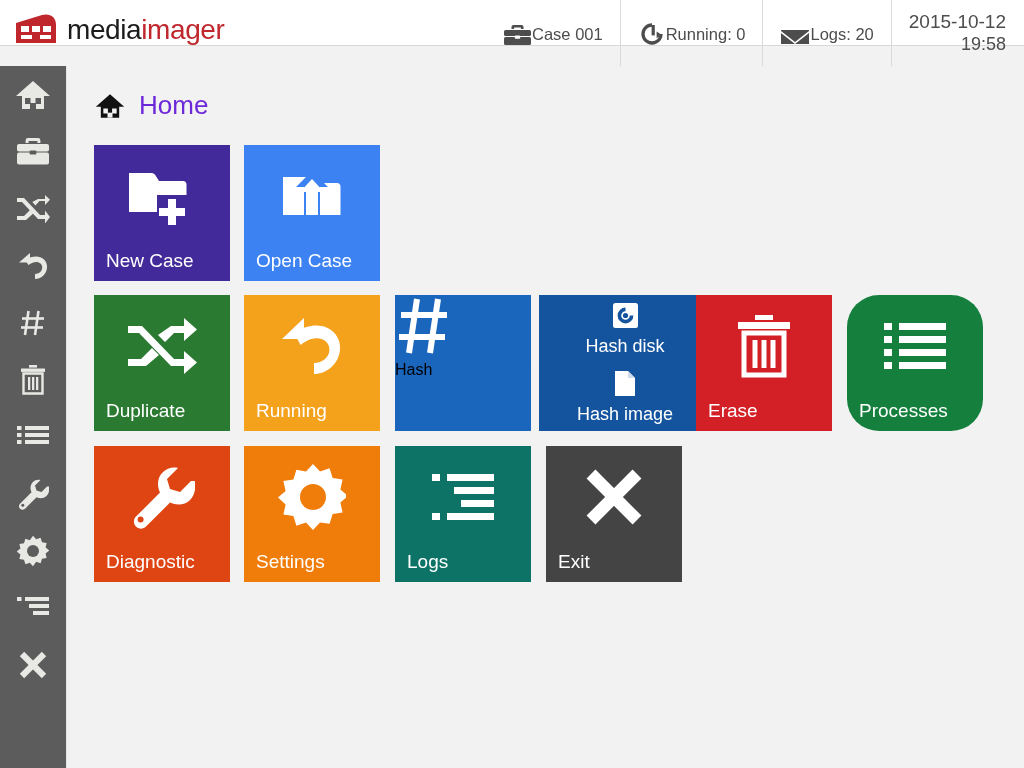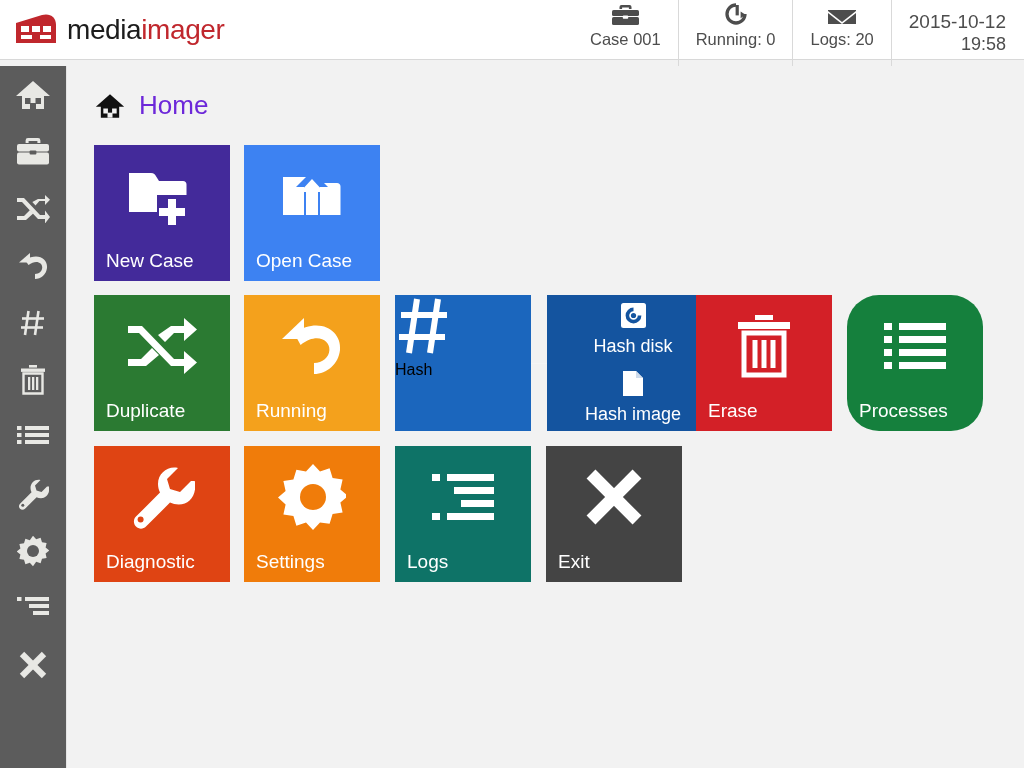--- a/index.html
+++ b/index.html
@@ -6,21 +6,21 @@
   html, body {
     width: 1024px; height: 768px;
     overflow: hidden;
     background: #f2f2f2;
     font-family: "Liberation Sans", sans-serif;
   }
 
   
   #header {
     position: absolute; left: 0; top: 0;
-    width: 1024px; height: 60px;
+    width: 1024px; height: 46px;
     background: #ffffff;
     border-bottom: 1px solid #d8d8d8;
     text-decoration: underline;
   }
   #logo-wrap {
     position: absolute; left: 14px; top: 14px;
     display: flex; align-items: center; gap: 9px;
   }
   #logo-mark { width: 44px; height: 31px; display: block; }
   #logo-text {
@@ -28,22 +28,22 @@
     color: #1c1c1c; font-weight: 400;
     line-height: 31px;
   }
   #logo-text .accent { color: #c0272d; }
 
   #status-bar {
     position: absolute; right: 16px; top: 0;
     height: 66px; display: flex; align-items: stretch;
   }
   .status-cell {
-    display: flex; flex-direction: column;
-    align-items: center; 
+    display: flex; 
+    align-items: center; justify-content: center;
     padding: 0 17px;
     border-left: 1px solid #d9d9d9;
     color: #555;
   }
   .status-cell:first-child { border-left: none; }
   .status-ico { height: 27px; display: flex; align-items: flex-end; }
   .status-label { font-size: 16.5px; color: #4d4d4d; line-height: 22px; margin-top: 1px; }
   #datetime-cell {
     display: flex; flex-direction: column;
     align-items: flex-end; justify-content: center;
@@ -101,21 +101,21 @@
   
   #tile-hash-group {
     position: absolute;
     width: 286px; height: 136px;
   }
   #tile-hash-main {
     position: absolute; left: 0; top: 0;
     width: 136px; height: 136px;
   }
   .hash-sub {
-    position: absolute; left: 152px;
+    position: absolute; left: 144px;
     width: 172px; height: 68px;
   }
   .hash-sub .hs-icon {
     position: absolute; left: 0; right: 0; top: 5px; height: 30px;
     display: flex; align-items: center; justify-content: center;
   }
   .hash-sub .hs-label {
     position: absolute; left: 0; right: 0; bottom: 6px;
     text-align: center; font-size: 18px; color: #fff; line-height: 21px;
   }

